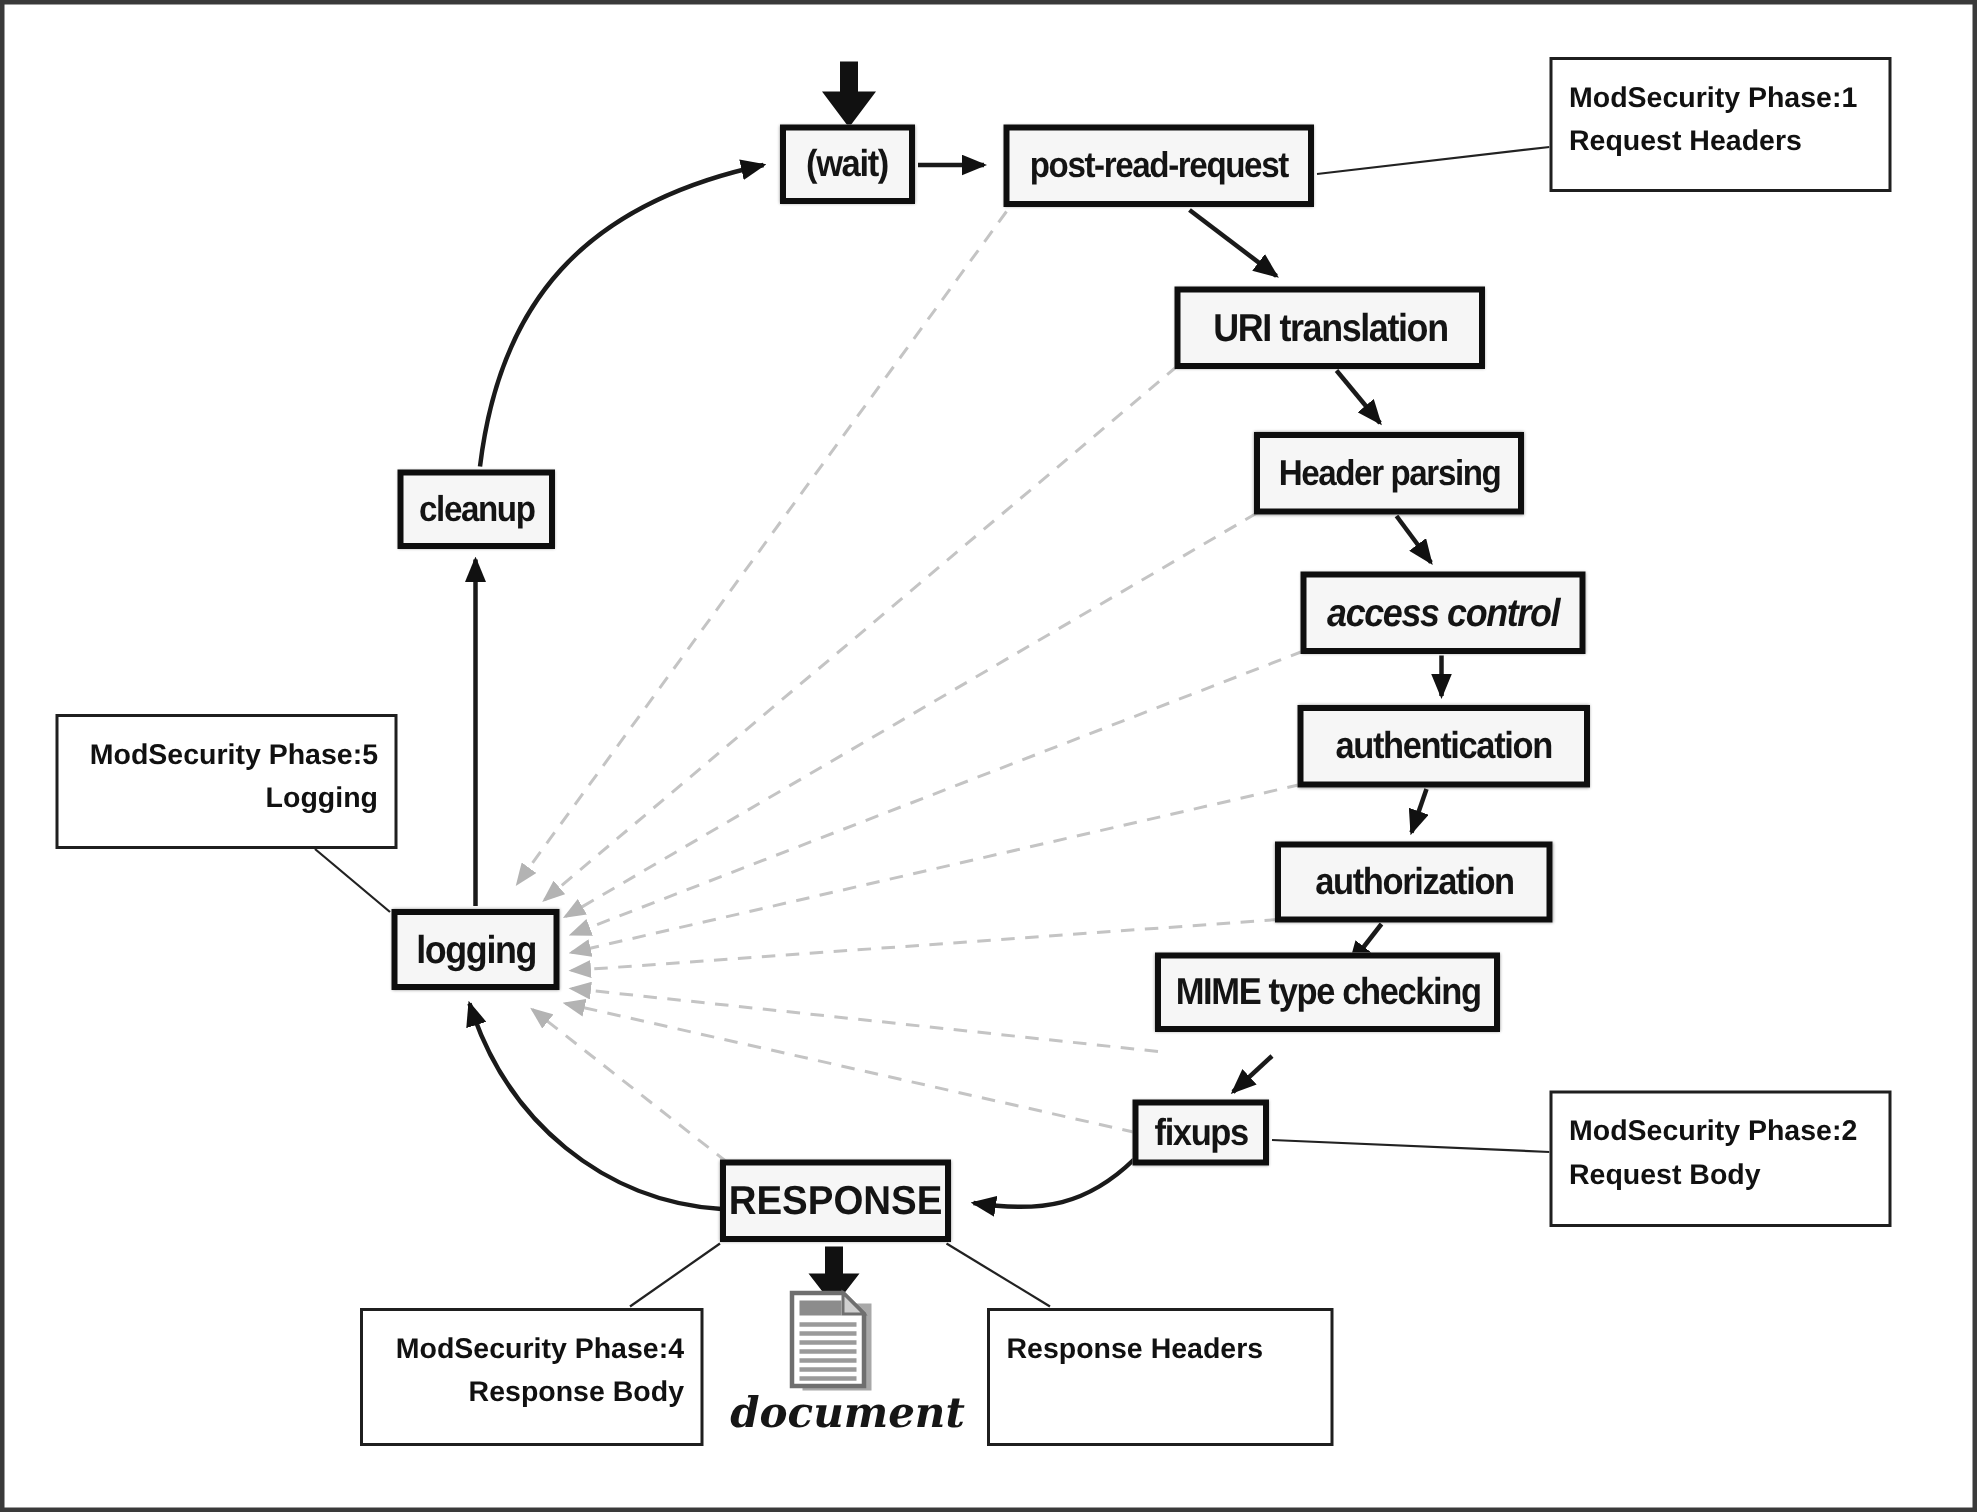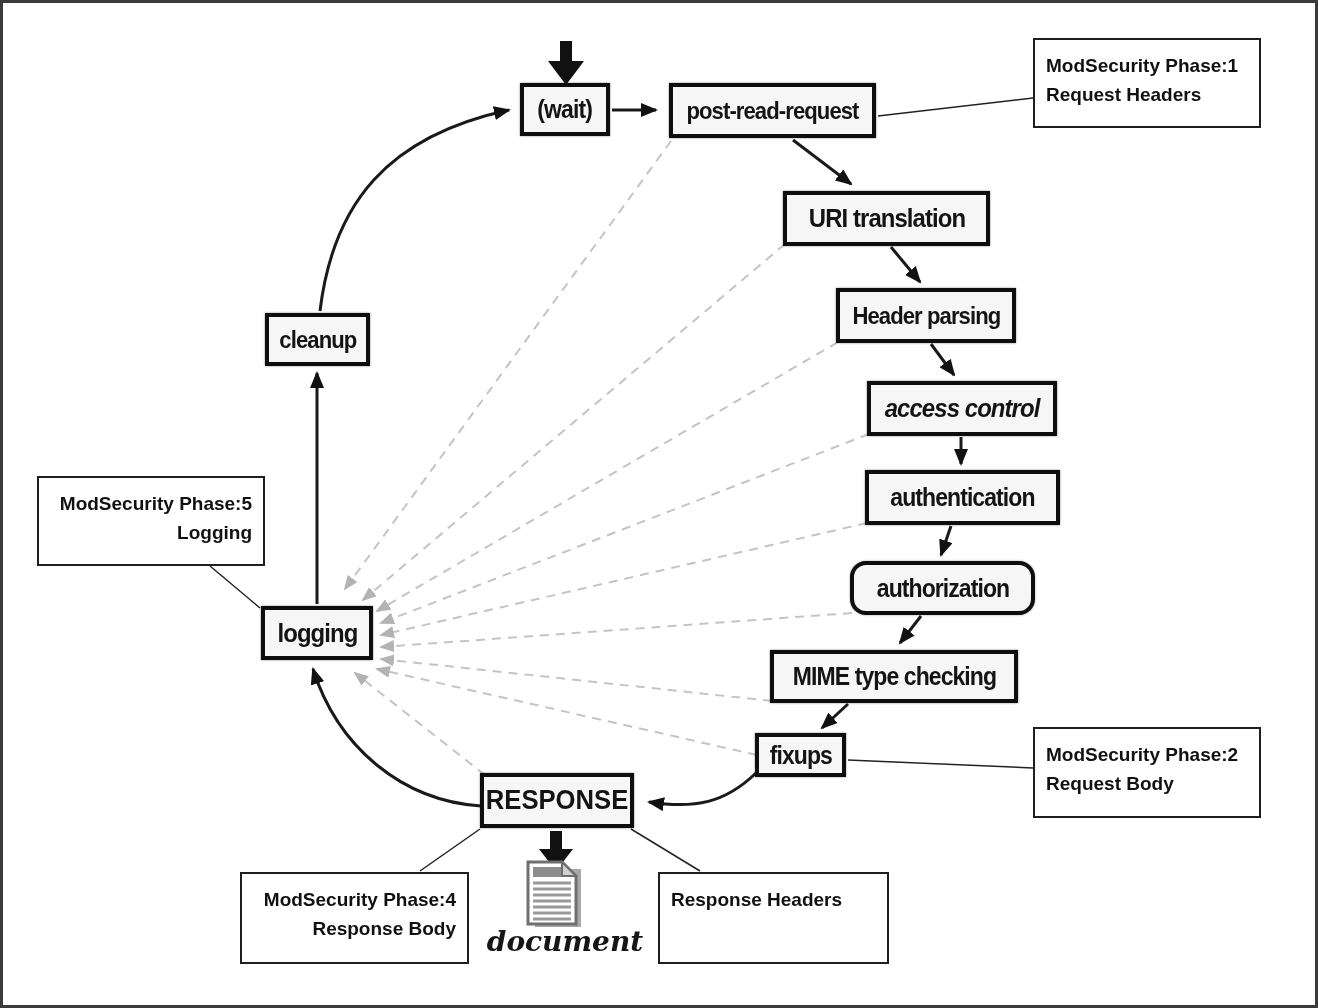--- a/index.html
+++ b/index.html
@@ -26,23 +26,23 @@
   #n-prr         { left:666px; top:80px;  width:207px; height:55px; }
   #n-prr span    { font-size:24px; }
   #n-uri         { left:780px; top:188px; width:207px; height:55px; }
   #n-uri span    { font-size:26px; }
   #n-header      { left:833px; top:285px; width:180px; height:55px; }
   #n-header span { font-size:24px; }
   #n-access      { left:864px; top:378px; width:190px; height:55px;font-style:italic; }
   #n-access span { font-size:26px; }
   #n-authn       { left:862px; top:467px; width:195px; height:55px; }
   #n-authn span  { font-size:25px; }
-  #n-authz       { left:847px; top:558px; width:185px; height:54px;border-radius:16px; }
+  #n-authz       { left:847px; top:558px; width:185px; height:54px; }
   #n-authz span  { font-size:25px; }
-  #n-mime        { left:767px; top:647px; width:248px; height:53px; }
+  #n-mime        { left:767px; top:632px; width:230px; height:53px; }
   #n-mime span   { font-size:25px; }
   #n-fixups      { left:752px; top:730px; width:91px;  height:44px; }
   #n-fixups span { font-size:25px; }
   #n-response    { left:477px; top:770px; width:154px; height:55px; }
   #n-response span { font-size:27px; letter-spacing:0; transform:scaleX(.95); }
   #n-logging     { left:258px; top:603px; width:112px; height:54px; }
   #n-logging span{ font-size:26px; }
   #n-cleanup     { left:262px; top:310px; width:105px; height:53px; }
   #n-cleanup span{ font-size:24px; }
 

